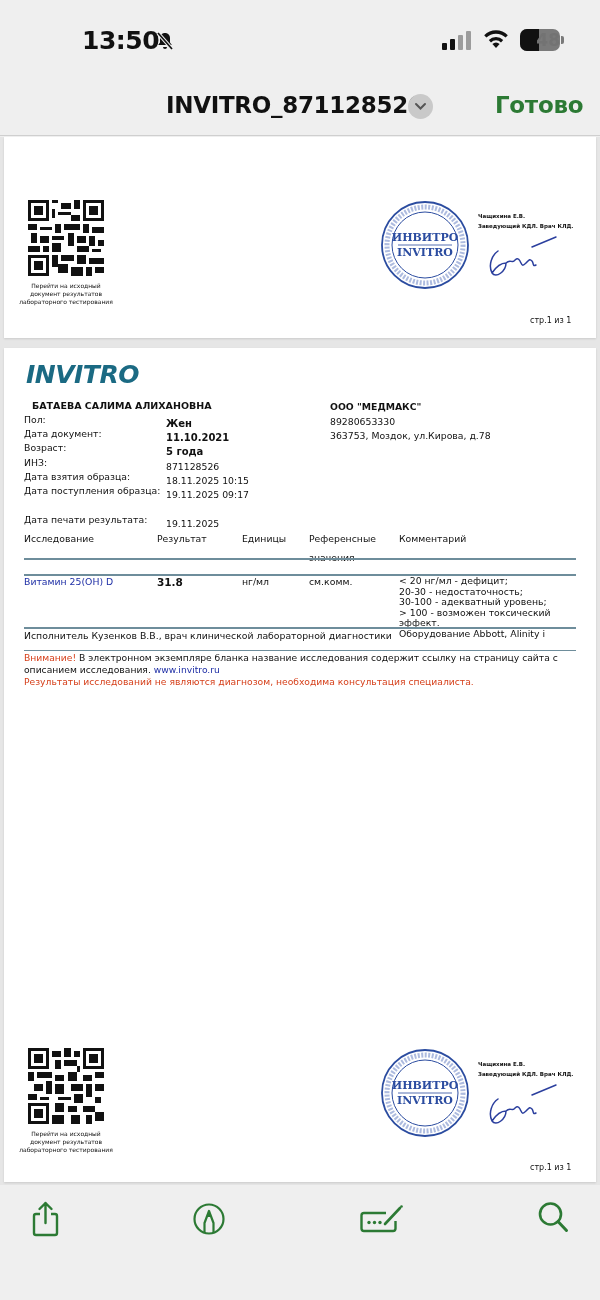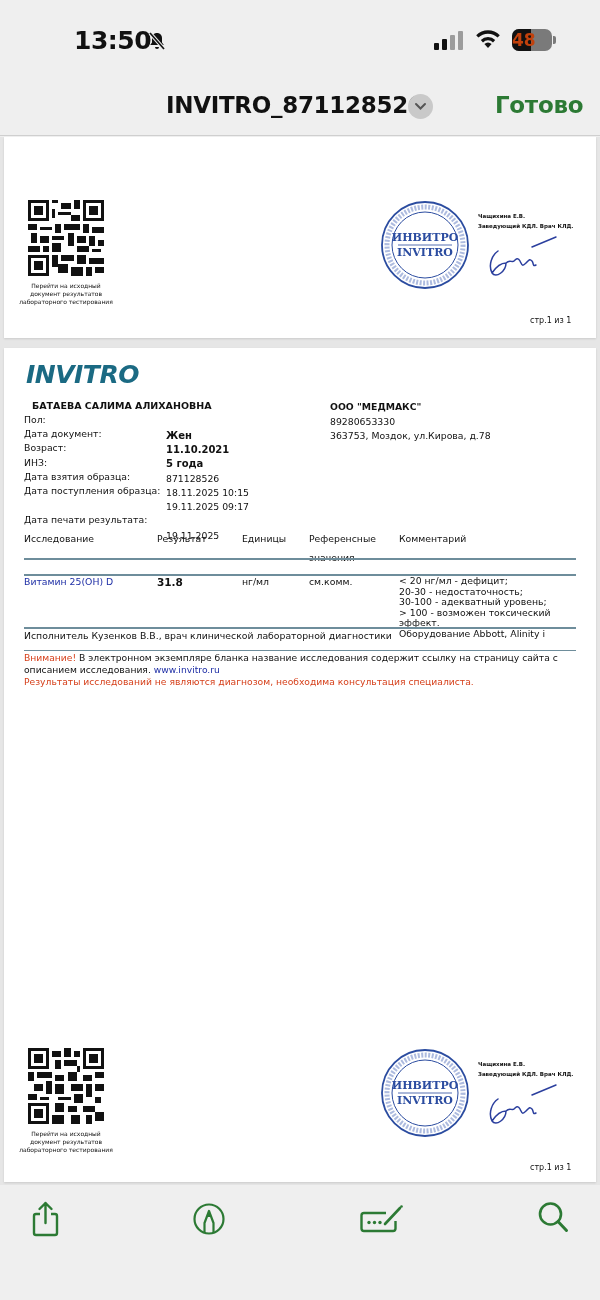--- a/index.html
+++ b/index.html
@@ -1,28 +1,28 @@
 <!DOCTYPE html>
 <html><head>
 <meta charset="utf-8">
 <style>
   * { box-sizing: border-box; margin: 0; padding: 0; }
   html, body { width: 600px; height: 1300px; overflow: hidden; }
   body { background: #efefef; font-family: "Liberation Sans", sans-serif; position: relative; color: #111; }
 
   
-  .statusbar { position: absolute; top: 0; left: 8px; width: 504px; height: 80px; }
+  .statusbar { position: absolute; top: 0; left: 16px; width: 504px; height: 80px; }
   .sb-time { position: absolute; left: 66px; top: 26px; font-size: 25px; font-weight: bold; letter-spacing: -0.5px; color: #111; font-family: "DejaVu Sans", sans-serif; }
   .sb-bell { position: absolute; left: 138px; top: 30px; width: 22px; height: 22px; }
   .sb-signal { position: absolute; left: 425px; top: 30px; width: 32px; height: 20px; }
   .sb-wifi { position: absolute; left: 466px; top: 28px; width: 28px; height: 22px; }
   .sb-battery { position: absolute; left: 504px; top: 29px; width: 44px; height: 22px; }
   .bat-body { position: absolute; left: 0; top: 0; width: 40px; height: 22px; border-radius: 7px; background: #7a7a7a; overflow: hidden; }
   .bat-fill { position: absolute; left: 0; top: 0; height: 22px; background: #111; }
-  .bat-text { position: absolute; left: 0; top: 0; width: 40px; height: 22px; line-height: 22px; text-align: left; color: #c2410c; font-weight: bold; font-size: 17px; font-family: "DejaVu Sans", sans-serif; }
+  .bat-text { position: absolute; left: 0; top: 0; width: 40px; height: 22px; line-height: 22px; text-align: right; color: #737373; font-weight: bold; font-size: 17px; font-family: "DejaVu Sans", sans-serif; }
   .bat-tip { position: absolute; left: 41px; top: 7px; width: 3px; height: 8px; border-radius: 0 2px 2px 0; background: #7a7a7a; }
 
   
   .navbar { position: absolute; top: 80px; left: 0; width: 600px; height: 56px; border-bottom: 1px solid #cfcfcf; }
   .nav-title { position: absolute; left: 166px; top: 12px; font-size: 23px; font-weight: 600; color: #111; font-family: "DejaVu Sans", sans-serif; letter-spacing: -0.3px; }
   .nav-chevron { position: absolute; left: 408px; top: 14px; width: 25px; height: 25px; border-radius: 50%; background: #c9c9c9; }
   .nav-chevron svg { position: absolute; left: 6px; top: 7px; }
   .nav-done { position: absolute; left: 495px; top: 12px; font-size: 23px; font-weight: bold; color: #2c7a34; font-family: "DejaVu Sans", sans-serif; letter-spacing: -0.3px; }
 
   
@@ -37,21 +37,21 @@
   .signer { position: absolute; font-size: 5.5px; font-weight: bold; line-height: 10px; color: #111; white-space: nowrap; }
   .signature { position: absolute; width: 80px; height: 50px; }
   .pagenum { position: absolute; font-size: 8px; color: #111; }
 
   .logo { position: absolute; left: 22px; top: 12px; font-size: 25px; font-weight: 900; font-style: italic; color: #1b6a83; letter-spacing: -0.5px; font-family: "DejaVu Sans", sans-serif; }
 
   .doc { font-family: "DejaVu Sans", sans-serif; font-size: 9.3px; color: #111; }
   .patient-name { position: absolute; left: 20px; top: 52px; font-weight: bold; font-size: 9.5px; padding-left: 8px; }
   .info-row { position: absolute; left: 20px; height: 14px; width: 300px; }
   .info-label { position: absolute; left: 0; top: 0; }
-  .info-value { position: absolute; left: 142px; top: 16px; text-align: center; }
+  .info-value { position: absolute; left: 142px; top: 4px; text-align: center; }
   .info-value.b { font-weight: bold; font-size: 10px; }
   .clinic { position: absolute; left: 326px; top: 52px; line-height: 14.5px; }
   .clinic .cname { font-weight: bold; }
 
   .tbl-head { position: absolute; top: 186px; left: 20px; width: 552px; height: 24px; }
   .th { position: absolute; top: 0; line-height: 10px; }
   .line { position: absolute; left: 20px; width: 552px; height: 1.5px; background: #6e8d9b; }
   .trow { position: absolute; left: 20px; width: 552px; }
   .cell { position: absolute; top: 0; }
   .cell.link { color: #1f2fa6; }

